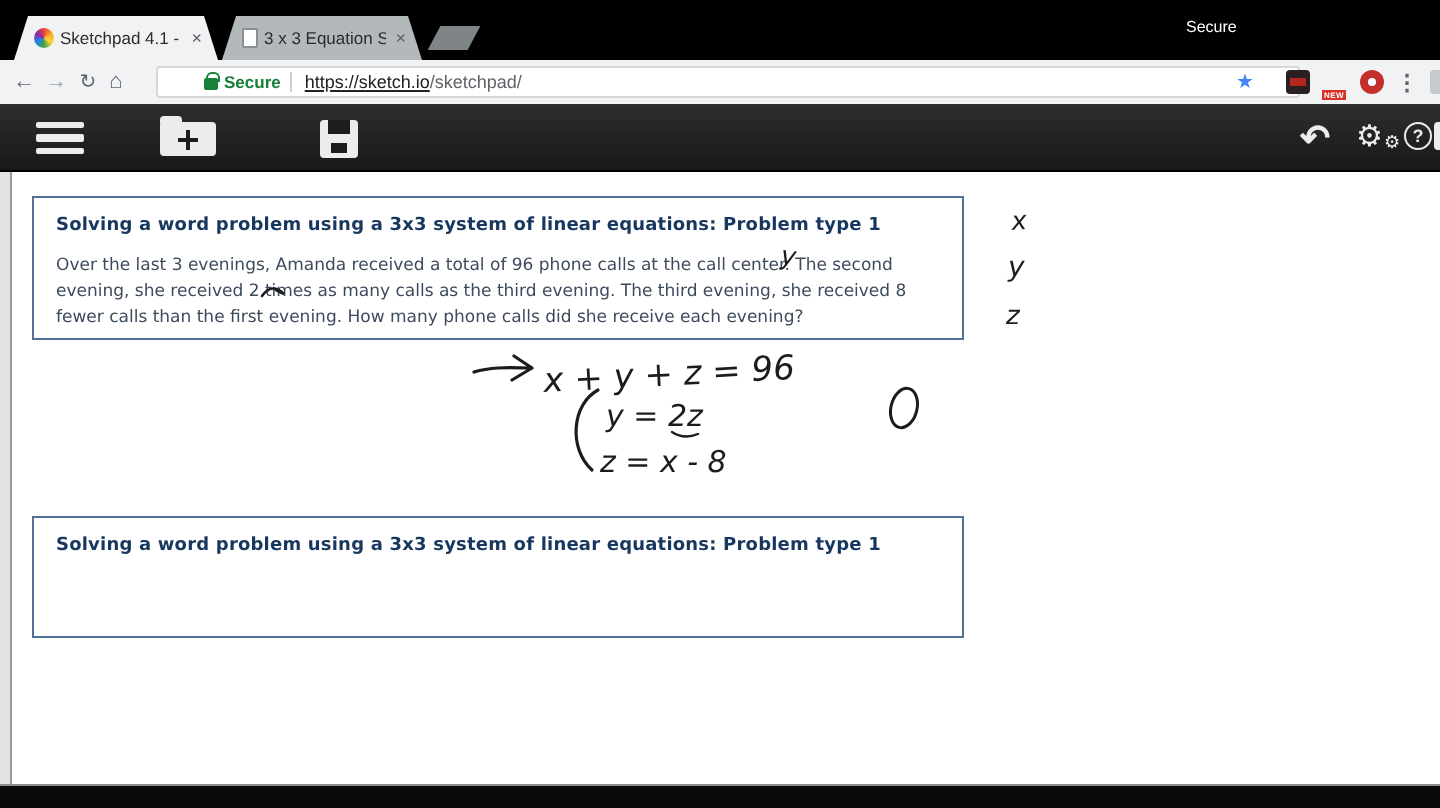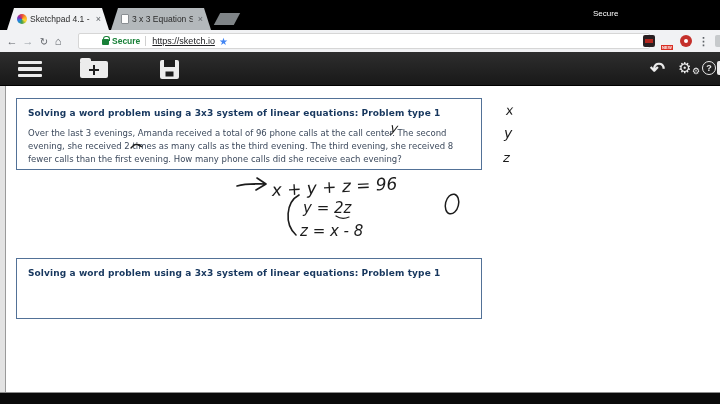--- a/index.html
+++ b/index.html
@@ -118,20 +118,21 @@
   <div class="urlrow">
     <div class="navbtn nav-back">←</div>
     <div class="navbtn nav-forward">→</div>
     <div class="navbtn nav-reload">↻</div>
     <div class="navbtn nav-home">⌂</div>
     <div class="omnibox">
       <span class="padlock"></span>
       <span class="secure-label">Secure</span>
       <span class="url-divider"></span>
       <span class="url-host">https://sketch.io</span>
+      <span class="url-path">/sketchpad/</span>
       <span class="bookmark-star">★</span>
     </div>
     <div class="extensions">
       <span class="ext-film"></span>
       <span class="ext-green-wrap">
         <span class="ext-green"></span>
         <span class="new-badge">NEW</span>
       </span>
       <span class="ext-red"></span>
       <span class="browser-menu">⋮</span>

